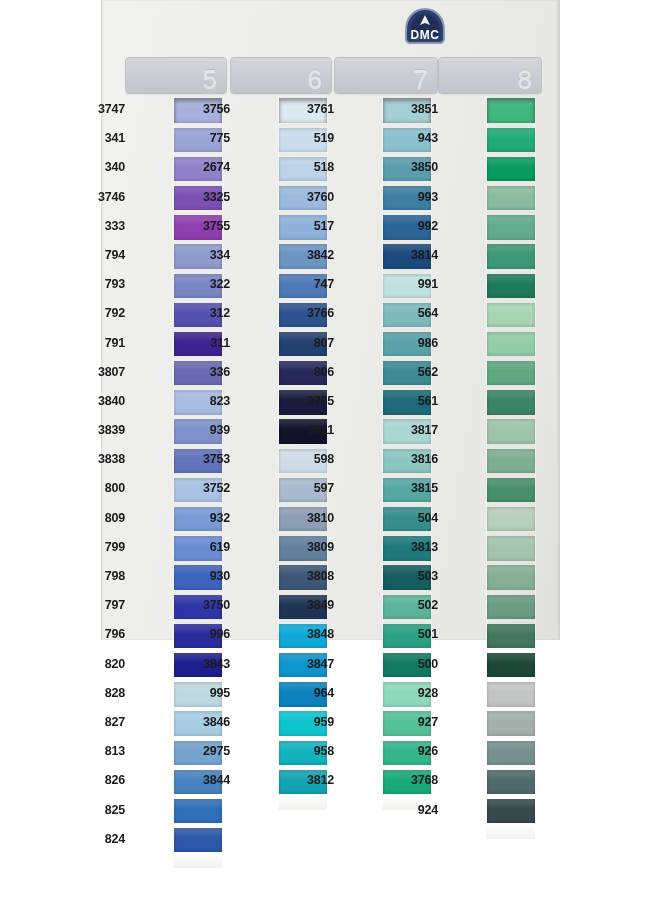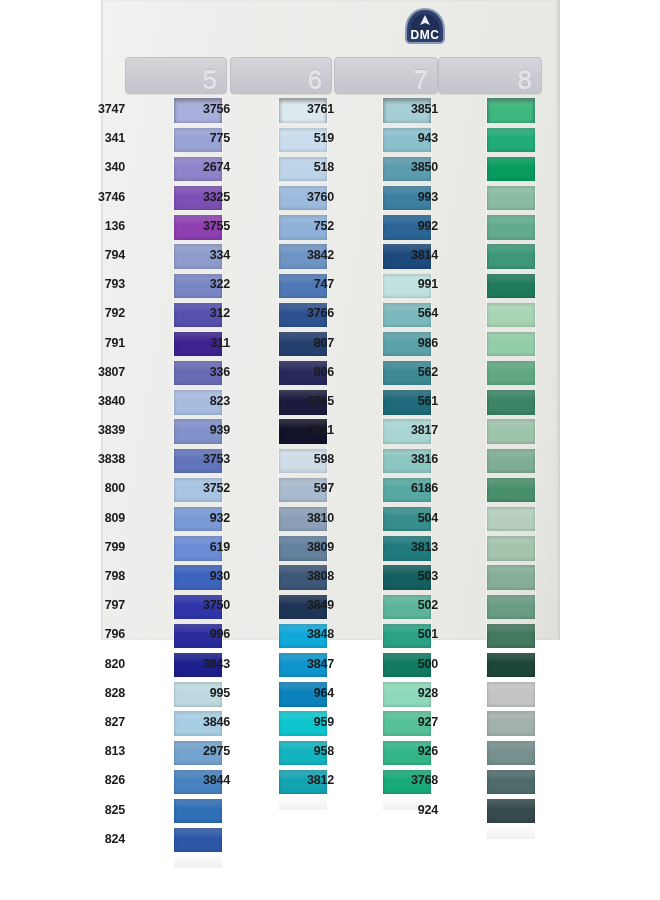--- a/index.html
+++ b/index.html
@@ -197,21 +197,21 @@
             </div>
           </div>
           <div class="thread-row">
             <div class="thread-label">3746</div>
             <div class="thread-swatch">
               <div class="skein" style="background: rgb(123, 79, 180);"></div>
               <div class="sheen"></div>
             </div>
           </div>
           <div class="thread-row">
-            <div class="thread-label">136</div>
+            <div class="thread-label">333</div>
             <div class="thread-swatch">
               <div class="skein" style="background: rgb(142, 63, 176);"></div>
               <div class="sheen"></div>
             </div>
           </div>
           <div class="thread-row">
             <div class="thread-label">794</div>
             <div class="thread-swatch">
               <div class="skein" style="background: rgb(143, 156, 203);"></div>
               <div class="sheen"></div>
@@ -553,21 +553,21 @@
             </div>
           </div>
           <div class="thread-row">
             <div class="thread-label">3760</div>
             <div class="thread-swatch">
               <div class="skein" style="background: rgb(61, 127, 160);"></div>
               <div class="sheen"></div>
             </div>
           </div>
           <div class="thread-row">
-            <div class="thread-label">752</div>
+            <div class="thread-label">517</div>
             <div class="thread-swatch">
               <div class="skein" style="background: rgb(42, 101, 150);"></div>
               <div class="sheen"></div>
             </div>
           </div>
           <div class="thread-row">
             <div class="thread-label">3842</div>
             <div class="thread-swatch">
               <div class="skein" style="background: rgb(28, 74, 124);"></div>
               <div class="sheen"></div>
@@ -787,21 +787,21 @@
             </div>
           </div>
           <div class="thread-row">
             <div class="thread-label">3816</div>
             <div class="thread-swatch">
               <div class="skein" style="background: rgb(127, 174, 148);"></div>
               <div class="sheen"></div>
             </div>
           </div>
           <div class="thread-row">
-            <div class="thread-label">6186</div>
+            <div class="thread-label">3815</div>
             <div class="thread-swatch">
               <div class="skein" style="background: rgb(74, 143, 107);"></div>
               <div class="sheen"></div>
             </div>
           </div>
           <div class="thread-row">
             <div class="thread-label">504</div>
             <div class="thread-swatch">
               <div class="skein" style="background: rgb(182, 207, 188);"></div>
               <div class="sheen"></div>

